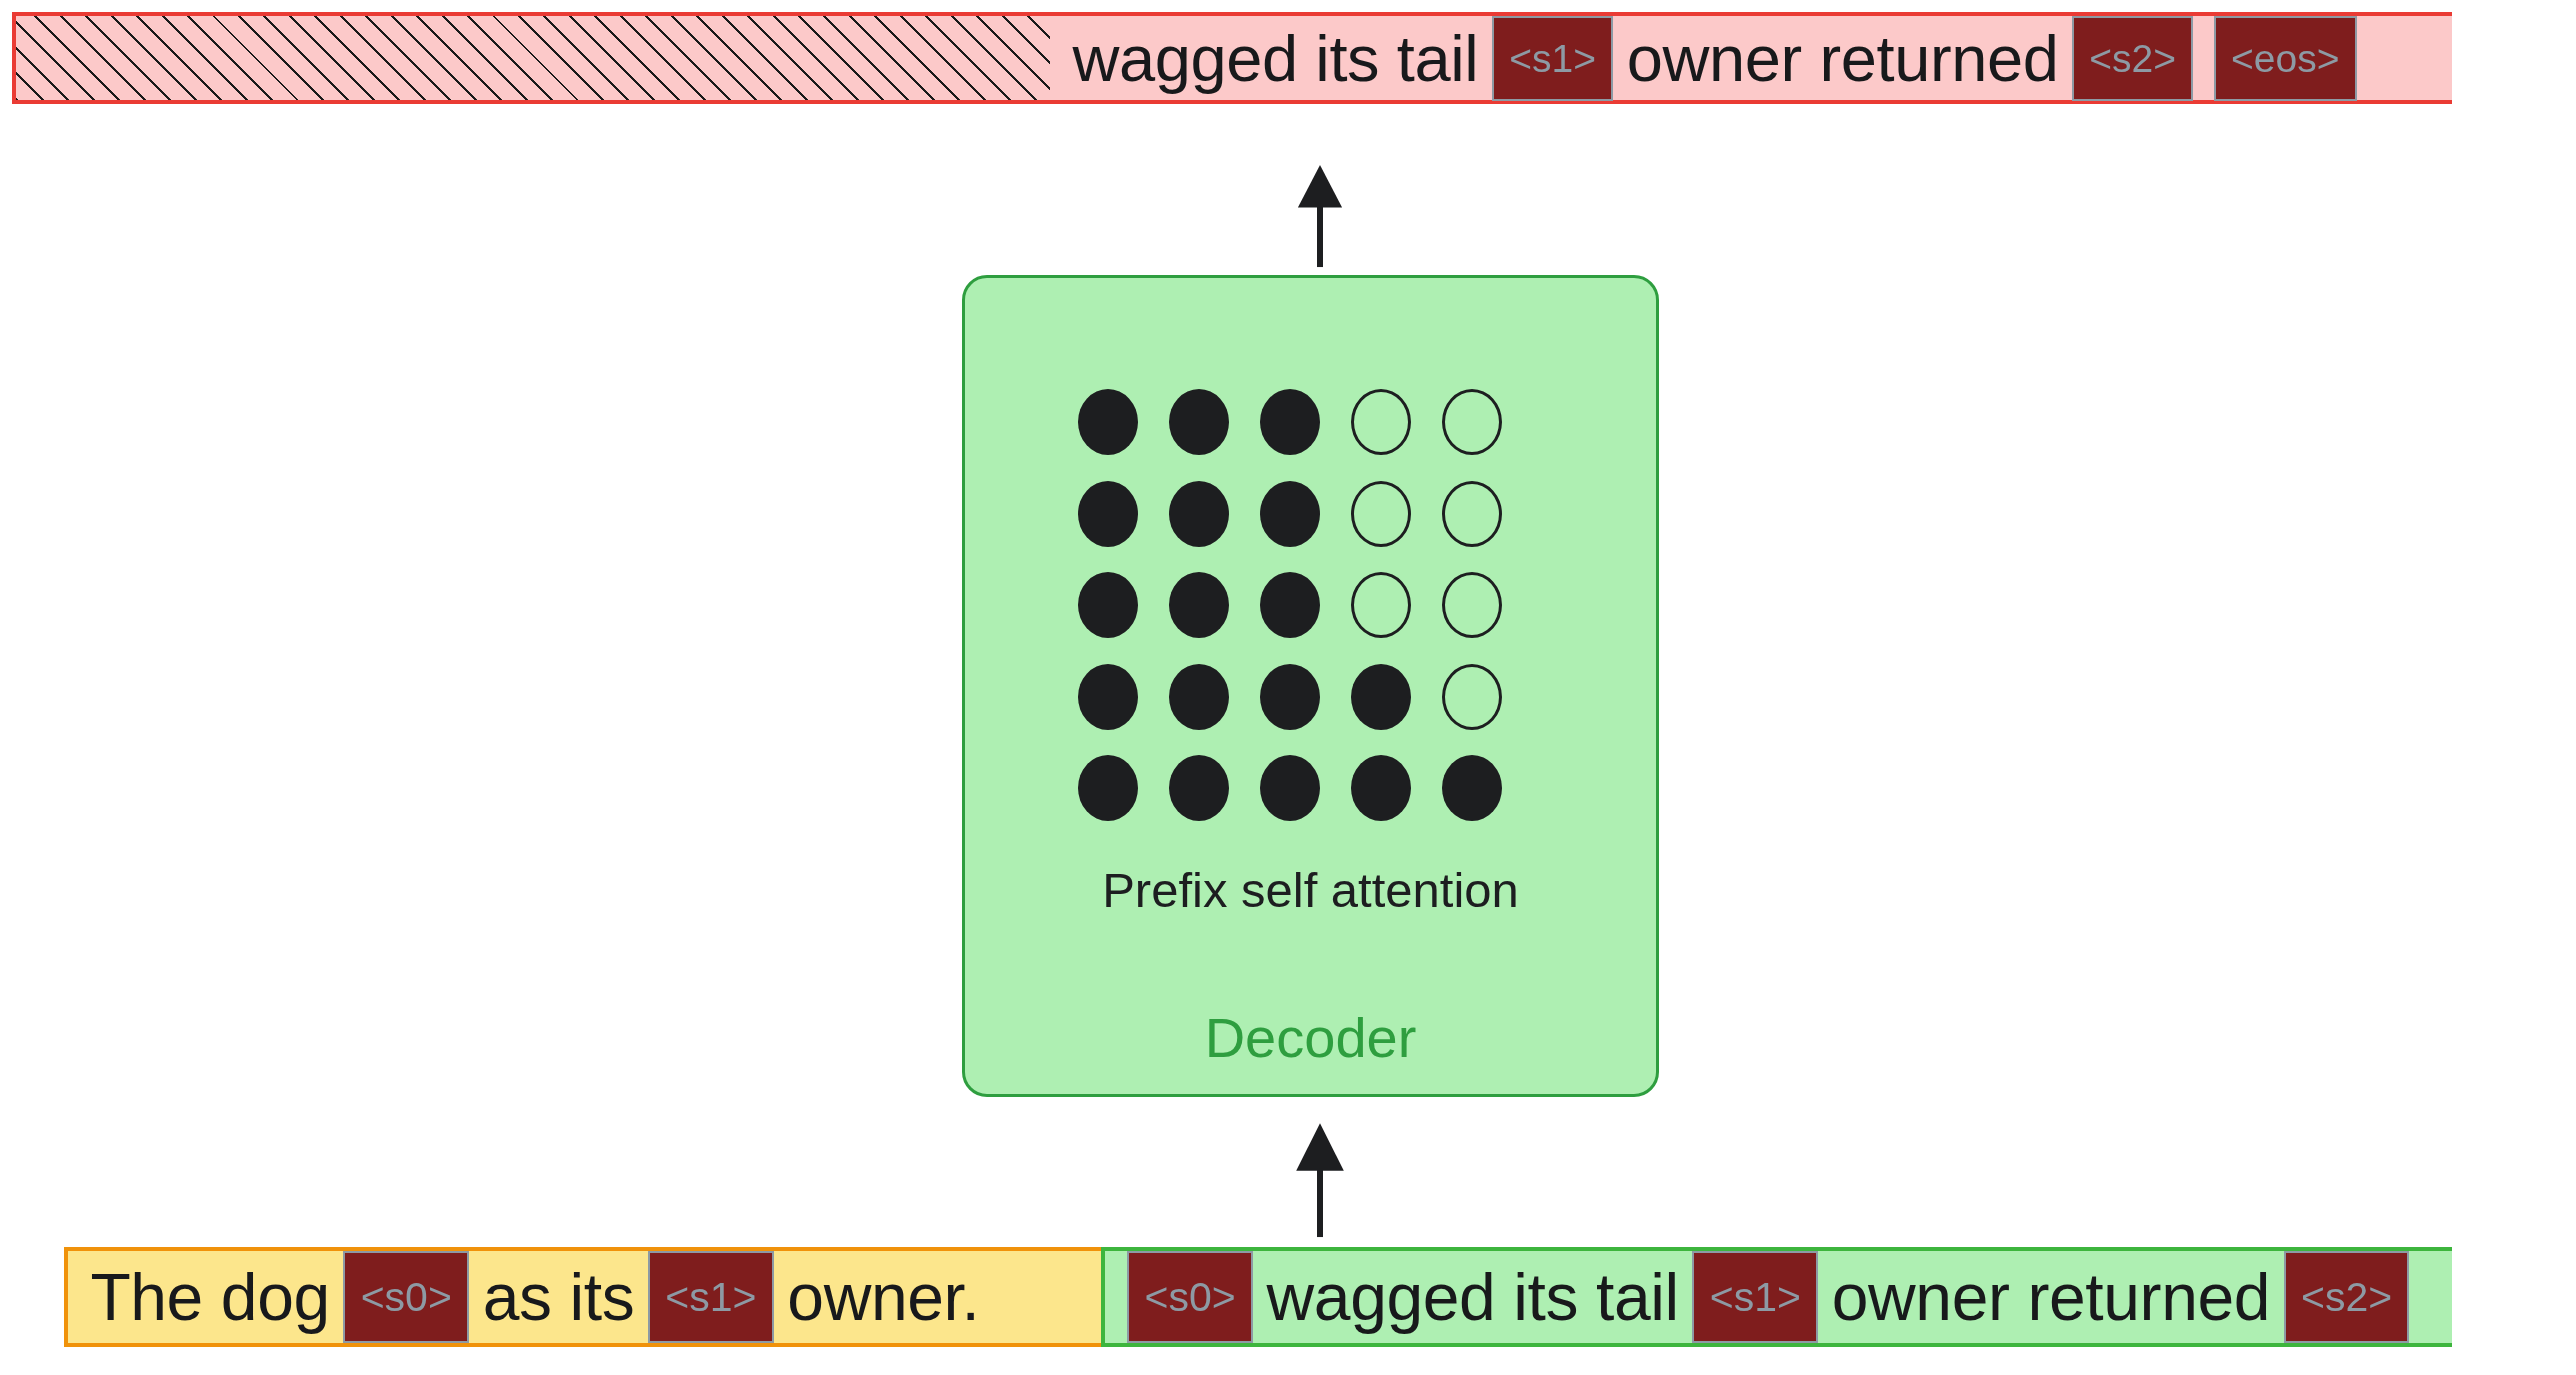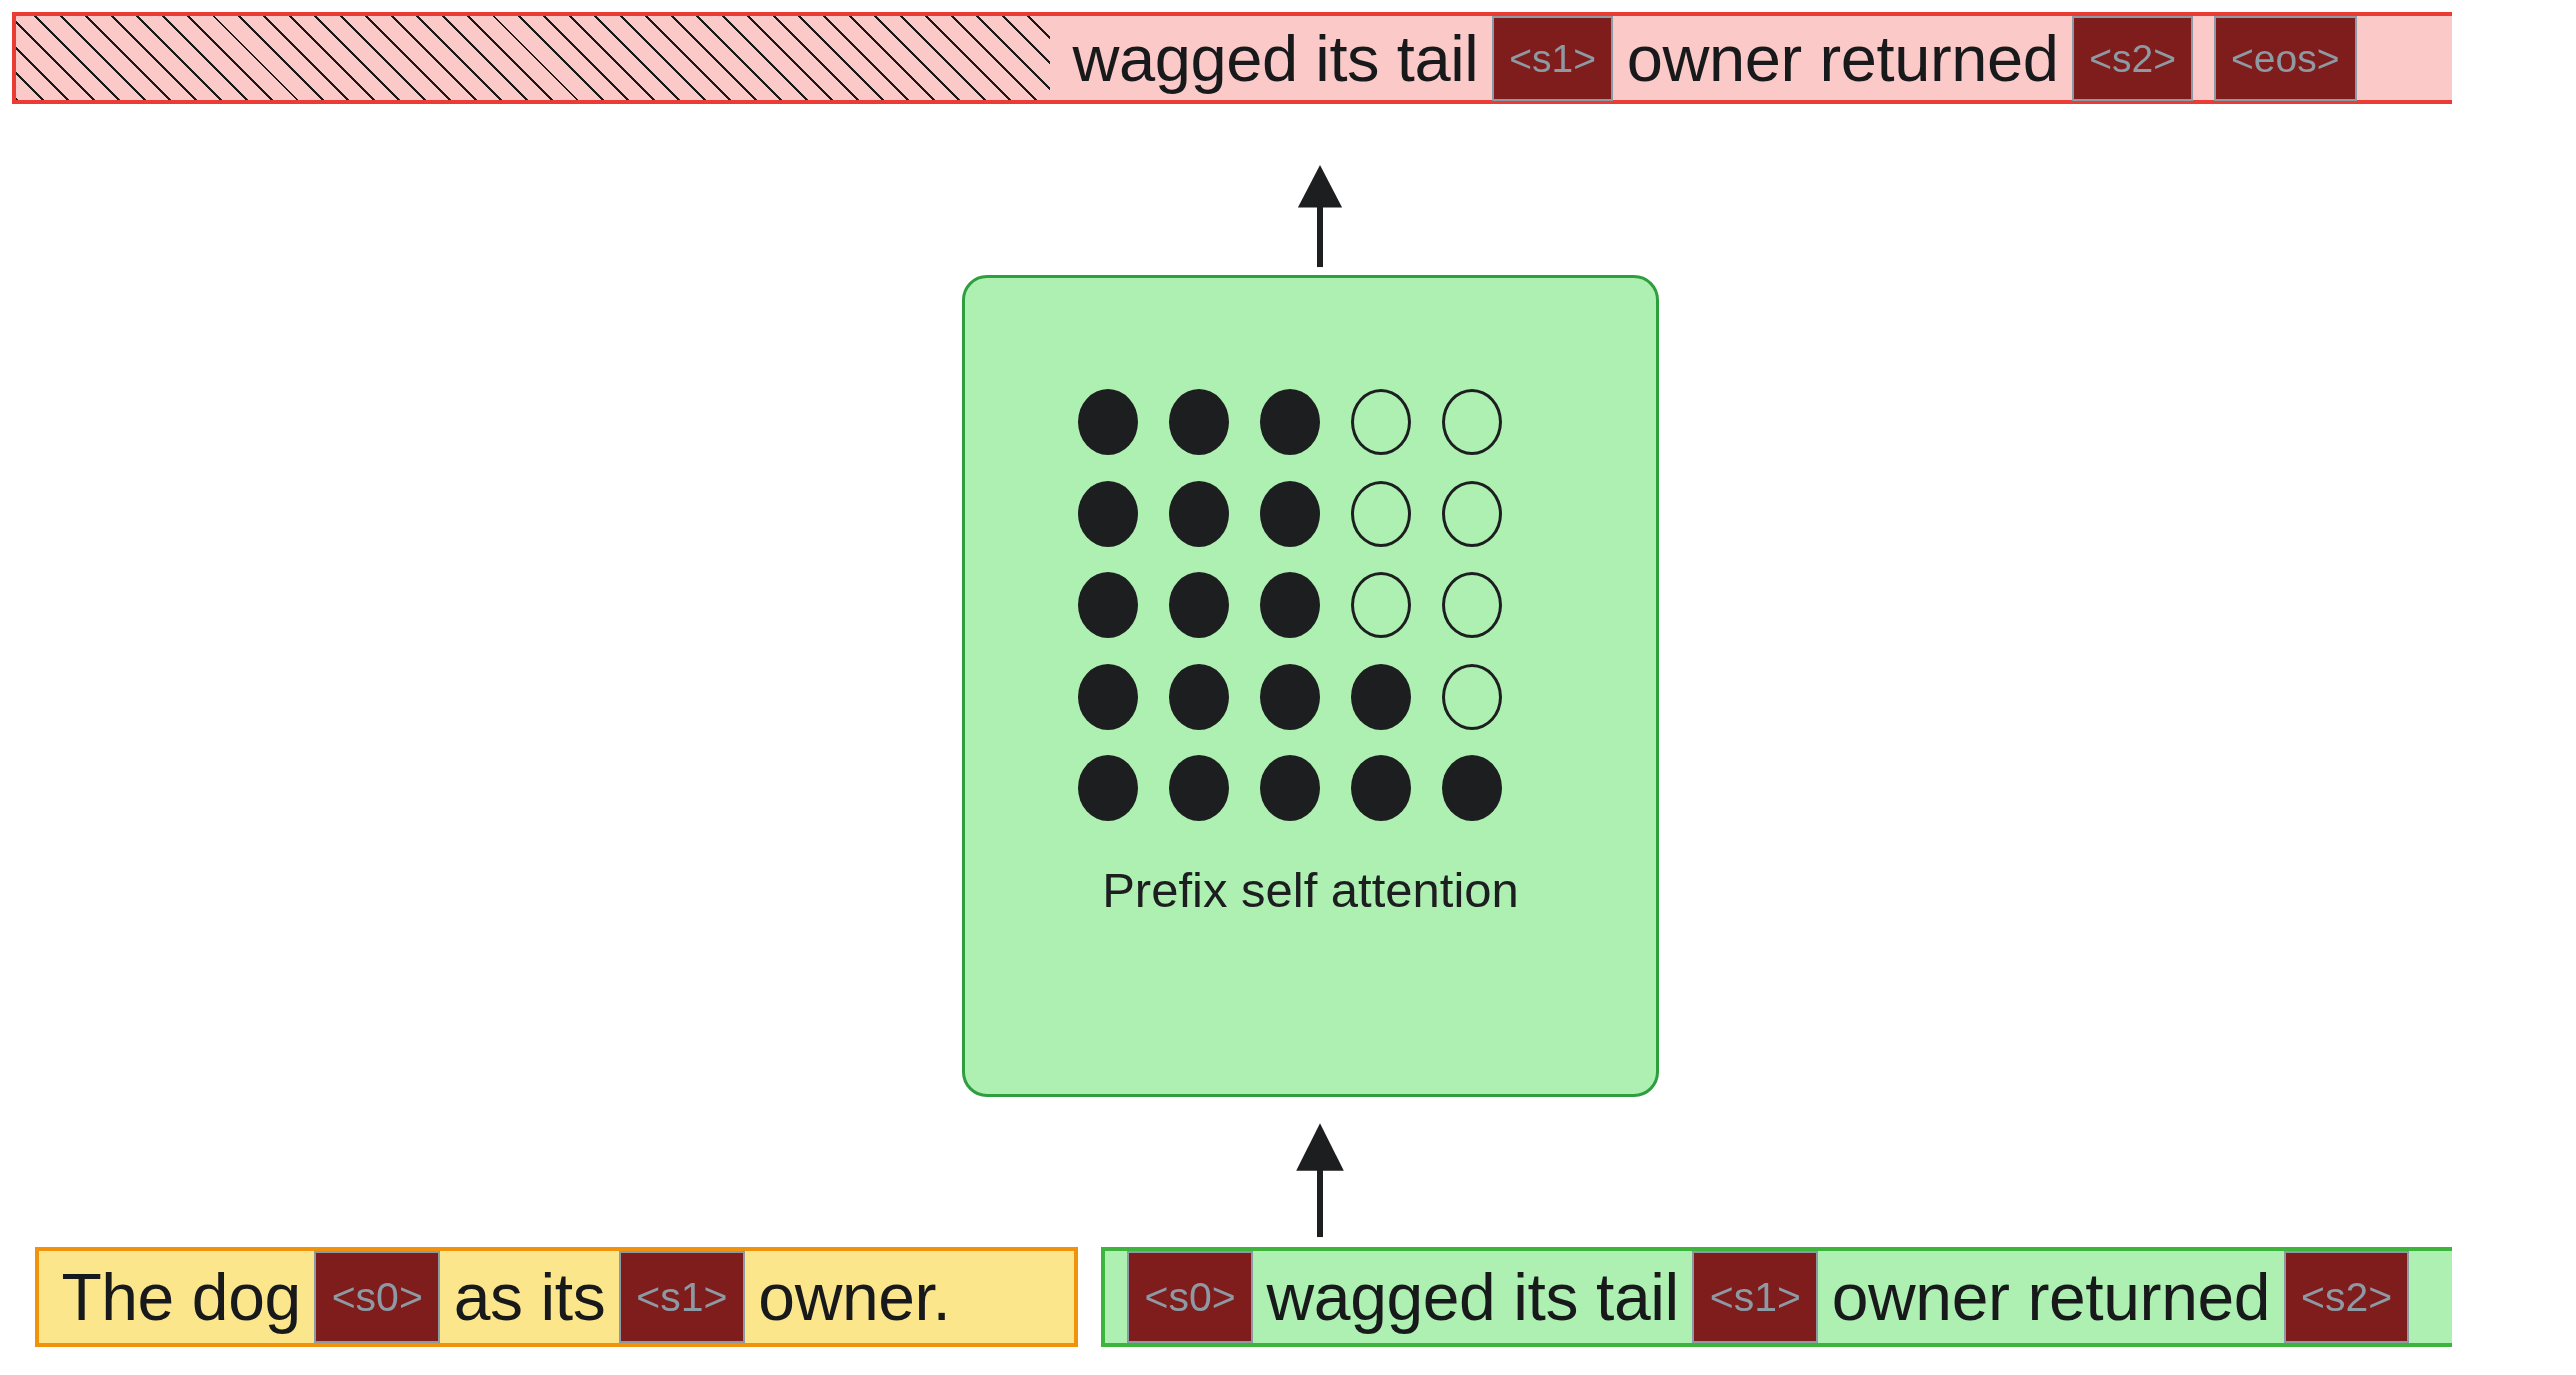--- a/index.html
+++ b/index.html
@@ -159,21 +159,21 @@
     line-height: 1;
   }
 
   
   .arrow {
     position: absolute;
   }
 
   
   #source-bar {
-    left: 35px;
+    left: 64px;
     top: 1247px;
     width: 1043px;
     height: 100px;
     border: 4.3px solid #f0920a;
     background: #fce68c;
     padding-left: 19px;
   }
 
   #target-bar {
     left: 1101px;
@@ -242,20 +242,21 @@
         <div class="dot empty"></div>
         <div class="dot filled"></div>
         <div class="dot filled"></div>
         <div class="dot filled"></div>
         <div class="dot filled"></div>
         <div class="dot filled"></div>
       </div>
 
     <div id="attention-caption">Prefix self attention</div>
 
+    <div id="decoder-label">Decoder</div>
   </div>
 
   <svg class="arrow" id="arrow-up-bottom" style="left:1286px; top:1111px;" width="68" height="128" viewBox="0 0 80 150">
     <line x1="40" y1="148" x2="40" y2="62" stroke="#1d1e20" stroke-width="7"></line>
     <polygon points="40,14 68,70 12,70" fill="#1d1e20"></polygon>
   </svg>
 
   <div class="bar" id="source-bar">
     <div class="bar-inner">
         <span class="word">The dog</span>

